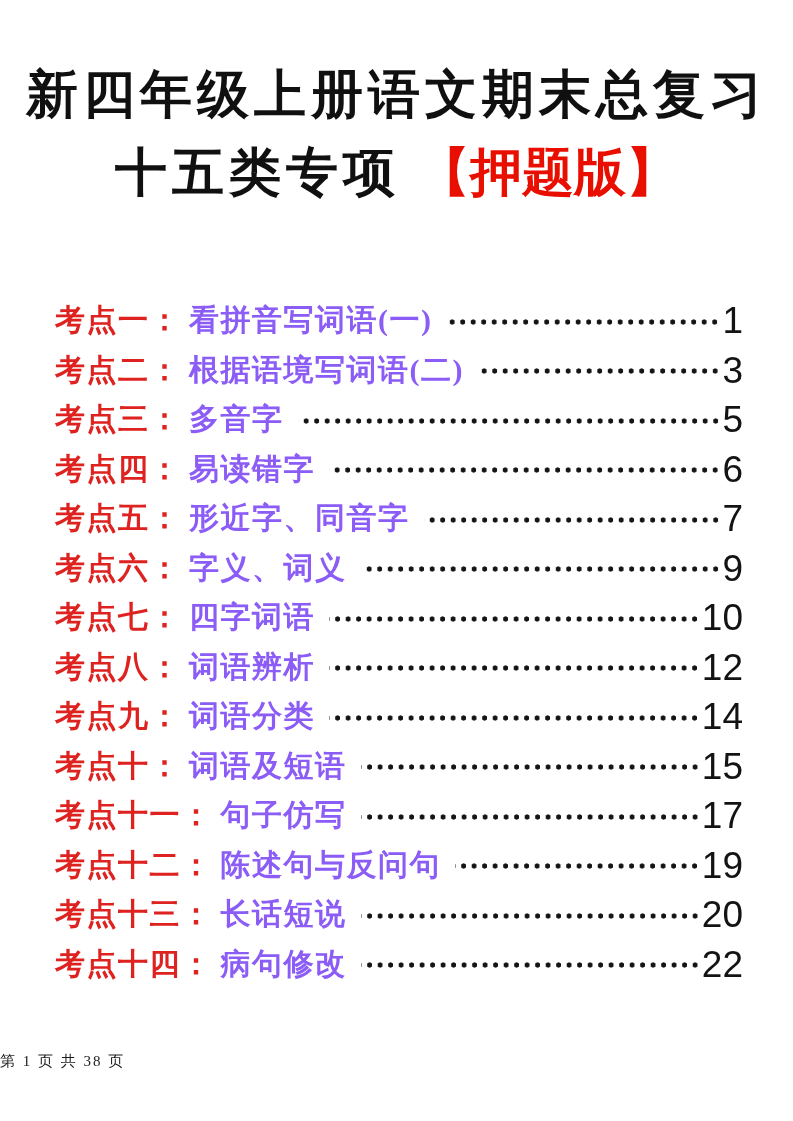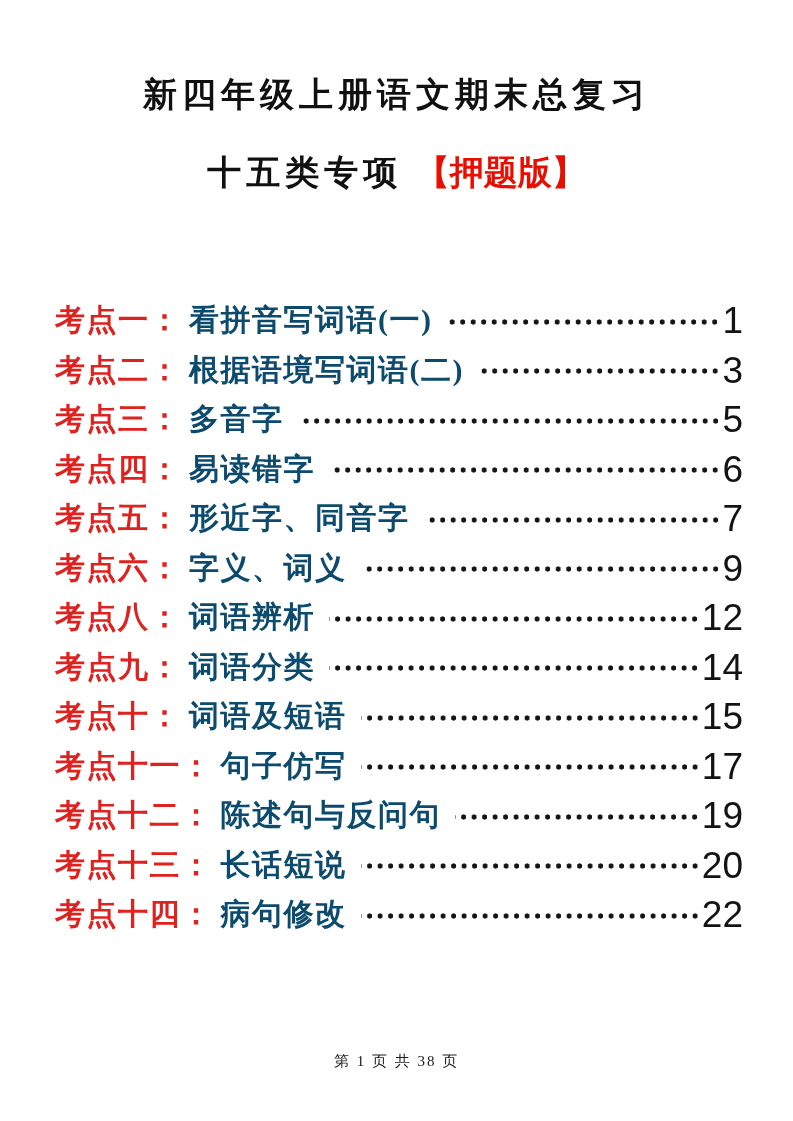--- a/index.html
+++ b/index.html
@@ -14,21 +14,21 @@
   }
   .page {
     position: absolute;
     inset: 0;
     background: #ffffff;
   }
   
   .doc-title {
     padding-top: 56px;
     text-align: center;
-    font-size: 34px;
+    font-size: 52px;
     font-weight: 700;
     letter-spacing: 5px;
     line-height: 78px;
     color: #101010;
   }
   .title-red {
     color: #e90f00;
     letter-spacing: 0px;
   }
   
@@ -44,21 +44,21 @@
     font-weight: 700;
     letter-spacing: 1.5px;
     white-space: nowrap;
   }
   .toc-label {
     color: #dd2220;
     margin-right: 8px;
     flex: 0 0 auto;
   }
   .toc-title {
-    color: #0c4a6e;
+    color: #8b5cf6;
     flex: 0 0 auto;
   }
   .toc-leader {
     flex: 1 1 auto;
     height: 8px;
     margin: 0 2px 0 14px;
     min-width: 24px;
     background-image: radial-gradient(circle, #141414 2.3px, transparent 2.9px);
     background-size: 10.5px 8px;
     background-repeat: repeat-x;
@@ -73,21 +73,20 @@
     line-height: 1;
     color: #131313;
     letter-spacing: 0;
   }
   
   .footer {
     position: absolute;
     left: 0;
     right: 0;
     top: 1052px;
-    text-align: center;
     font-size: 15px;
     letter-spacing: 2px;
     color: #1c1c1c;
   }
 </style>
 </head>
 <body>
 
 <div class="page">
 
@@ -133,20 +132,26 @@
       <span class="toc-page">7</span>
     </div>
 
     <div class="toc-row">
       <span class="toc-label">考点六：</span>
       <span class="toc-title">字义、词义</span>
       <span class="toc-leader"></span>
       <span class="toc-page">9</span>
     </div>
 
+    <div class="toc-row">
+      <span class="toc-label">考点七：</span>
+      <span class="toc-title">四字词语</span>
+      <span class="toc-leader"></span>
+      <span class="toc-page">10</span>
+    </div>
 
     <div class="toc-row">
       <span class="toc-label">考点八：</span>
       <span class="toc-title">词语辨析</span>
       <span class="toc-leader"></span>
       <span class="toc-page">12</span>
     </div>
 
     <div class="toc-row">
       <span class="toc-label">考点九：</span>

